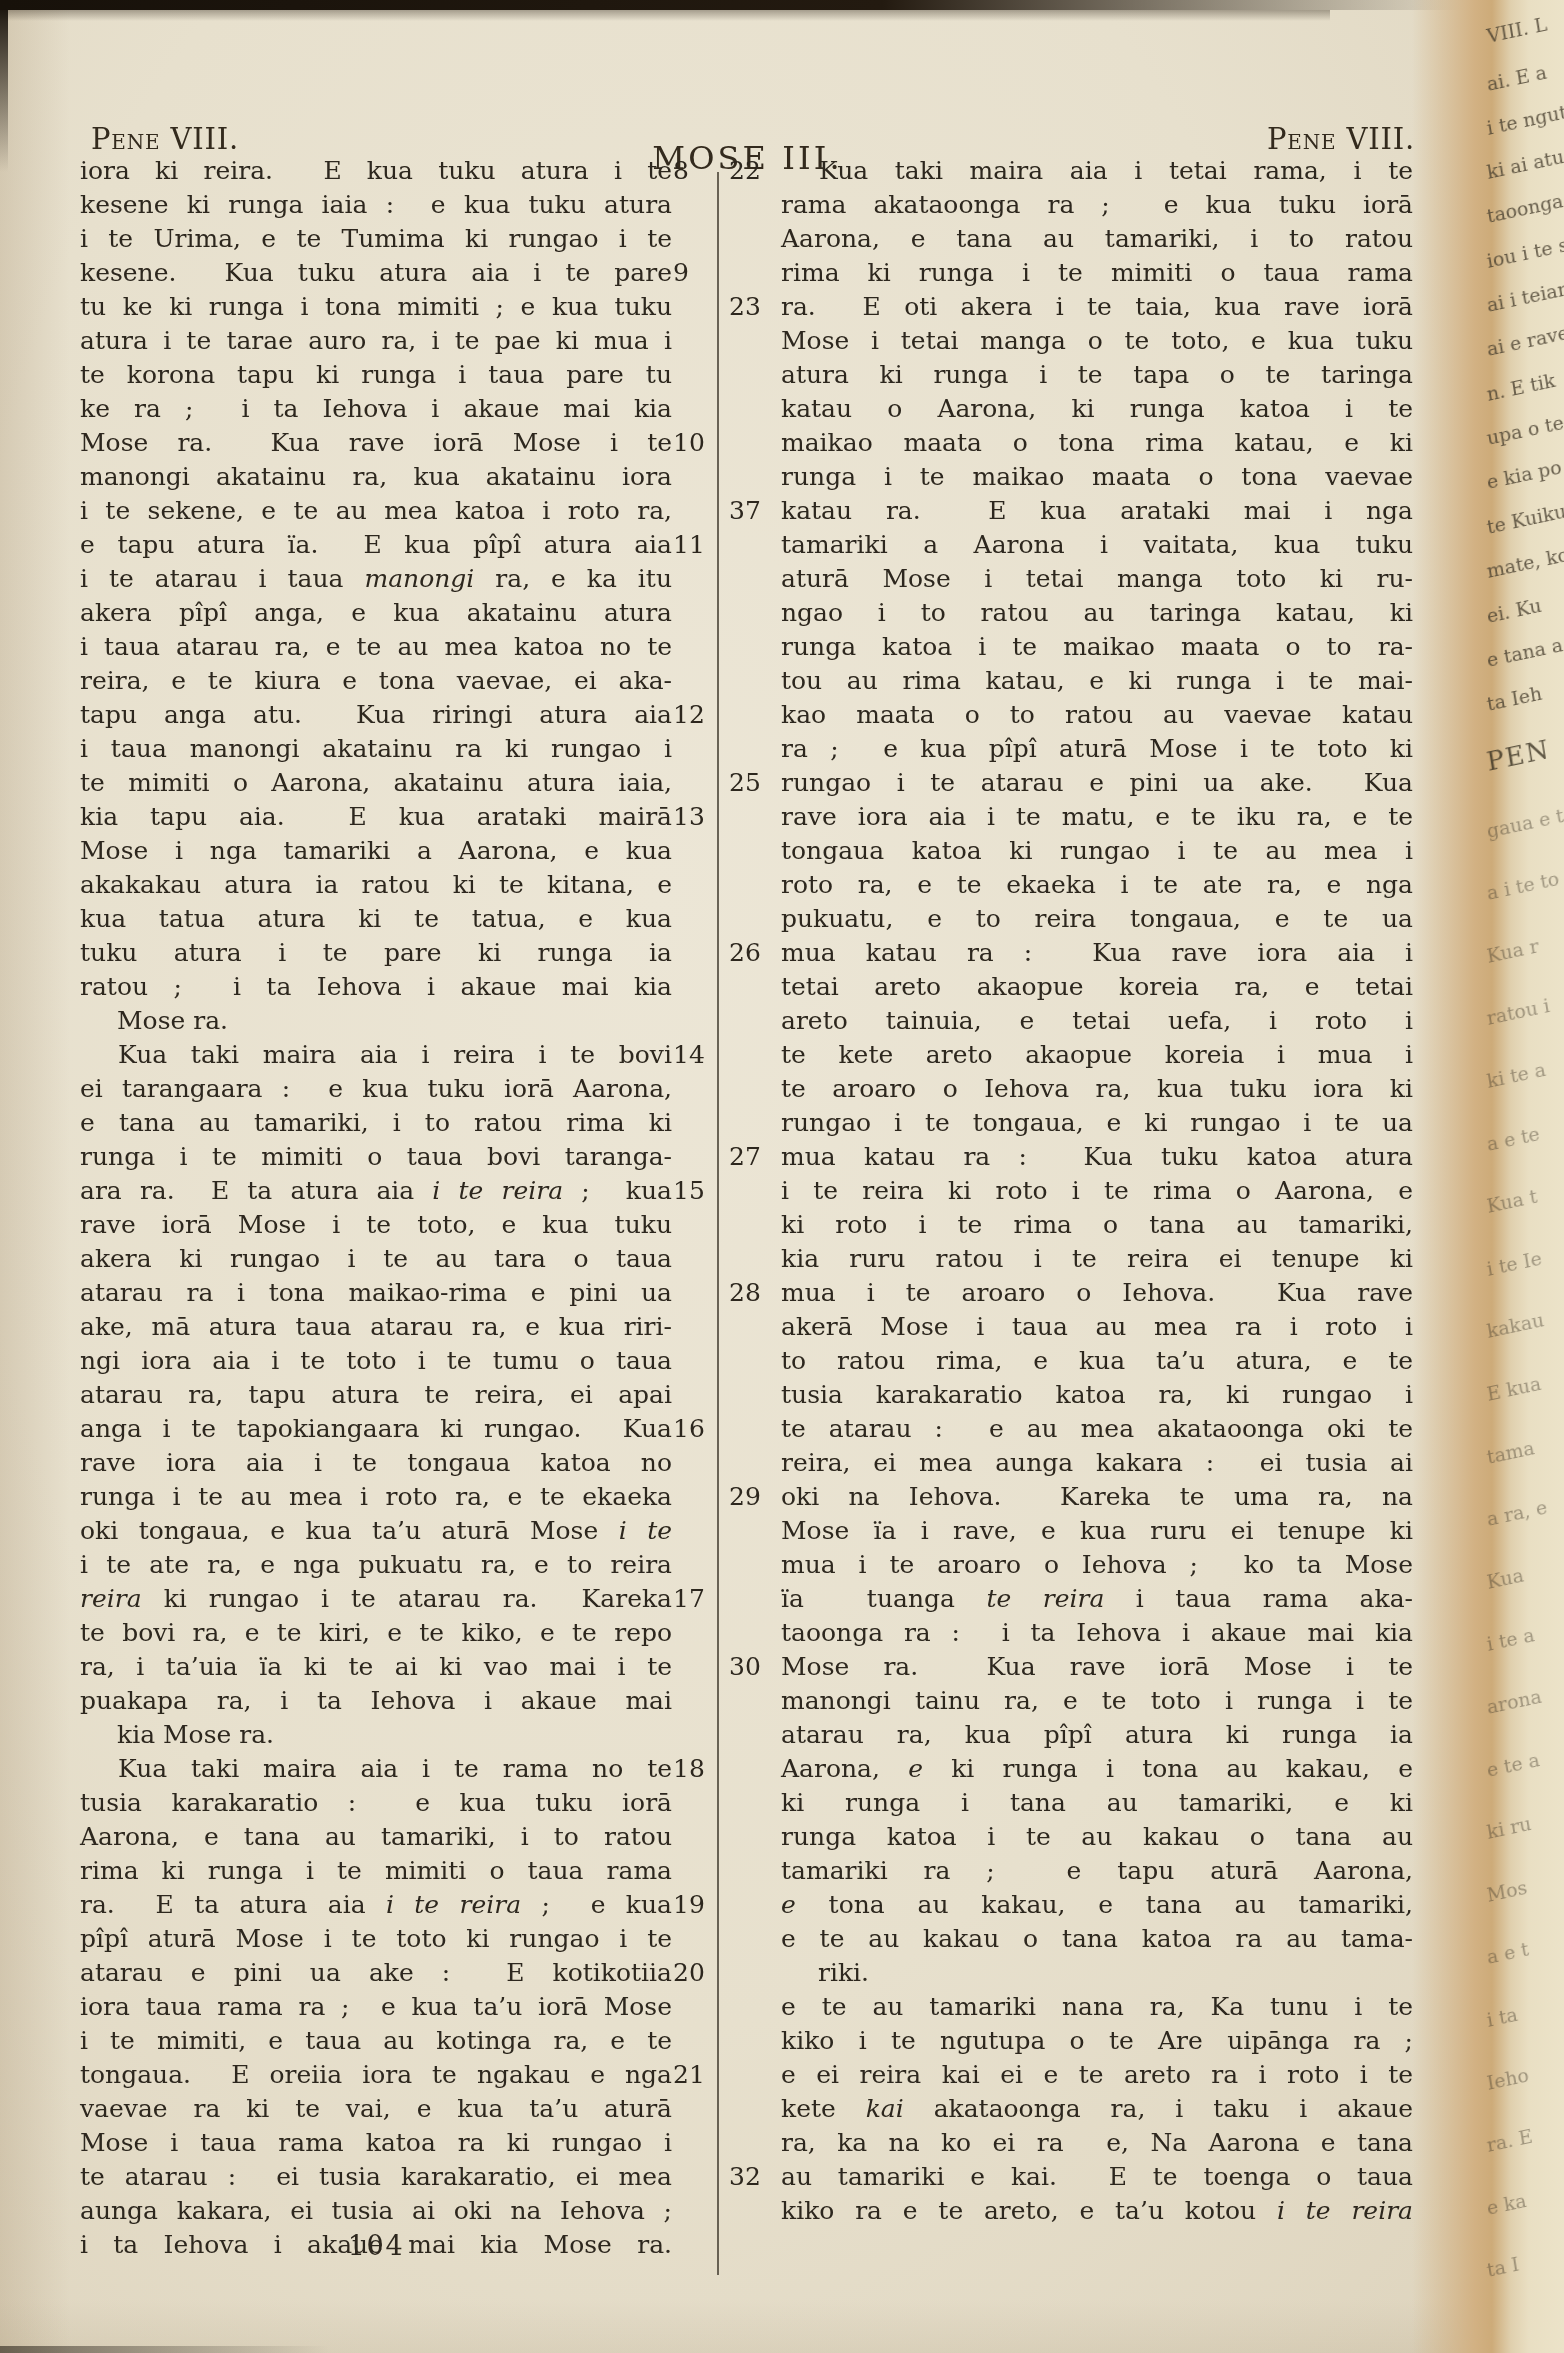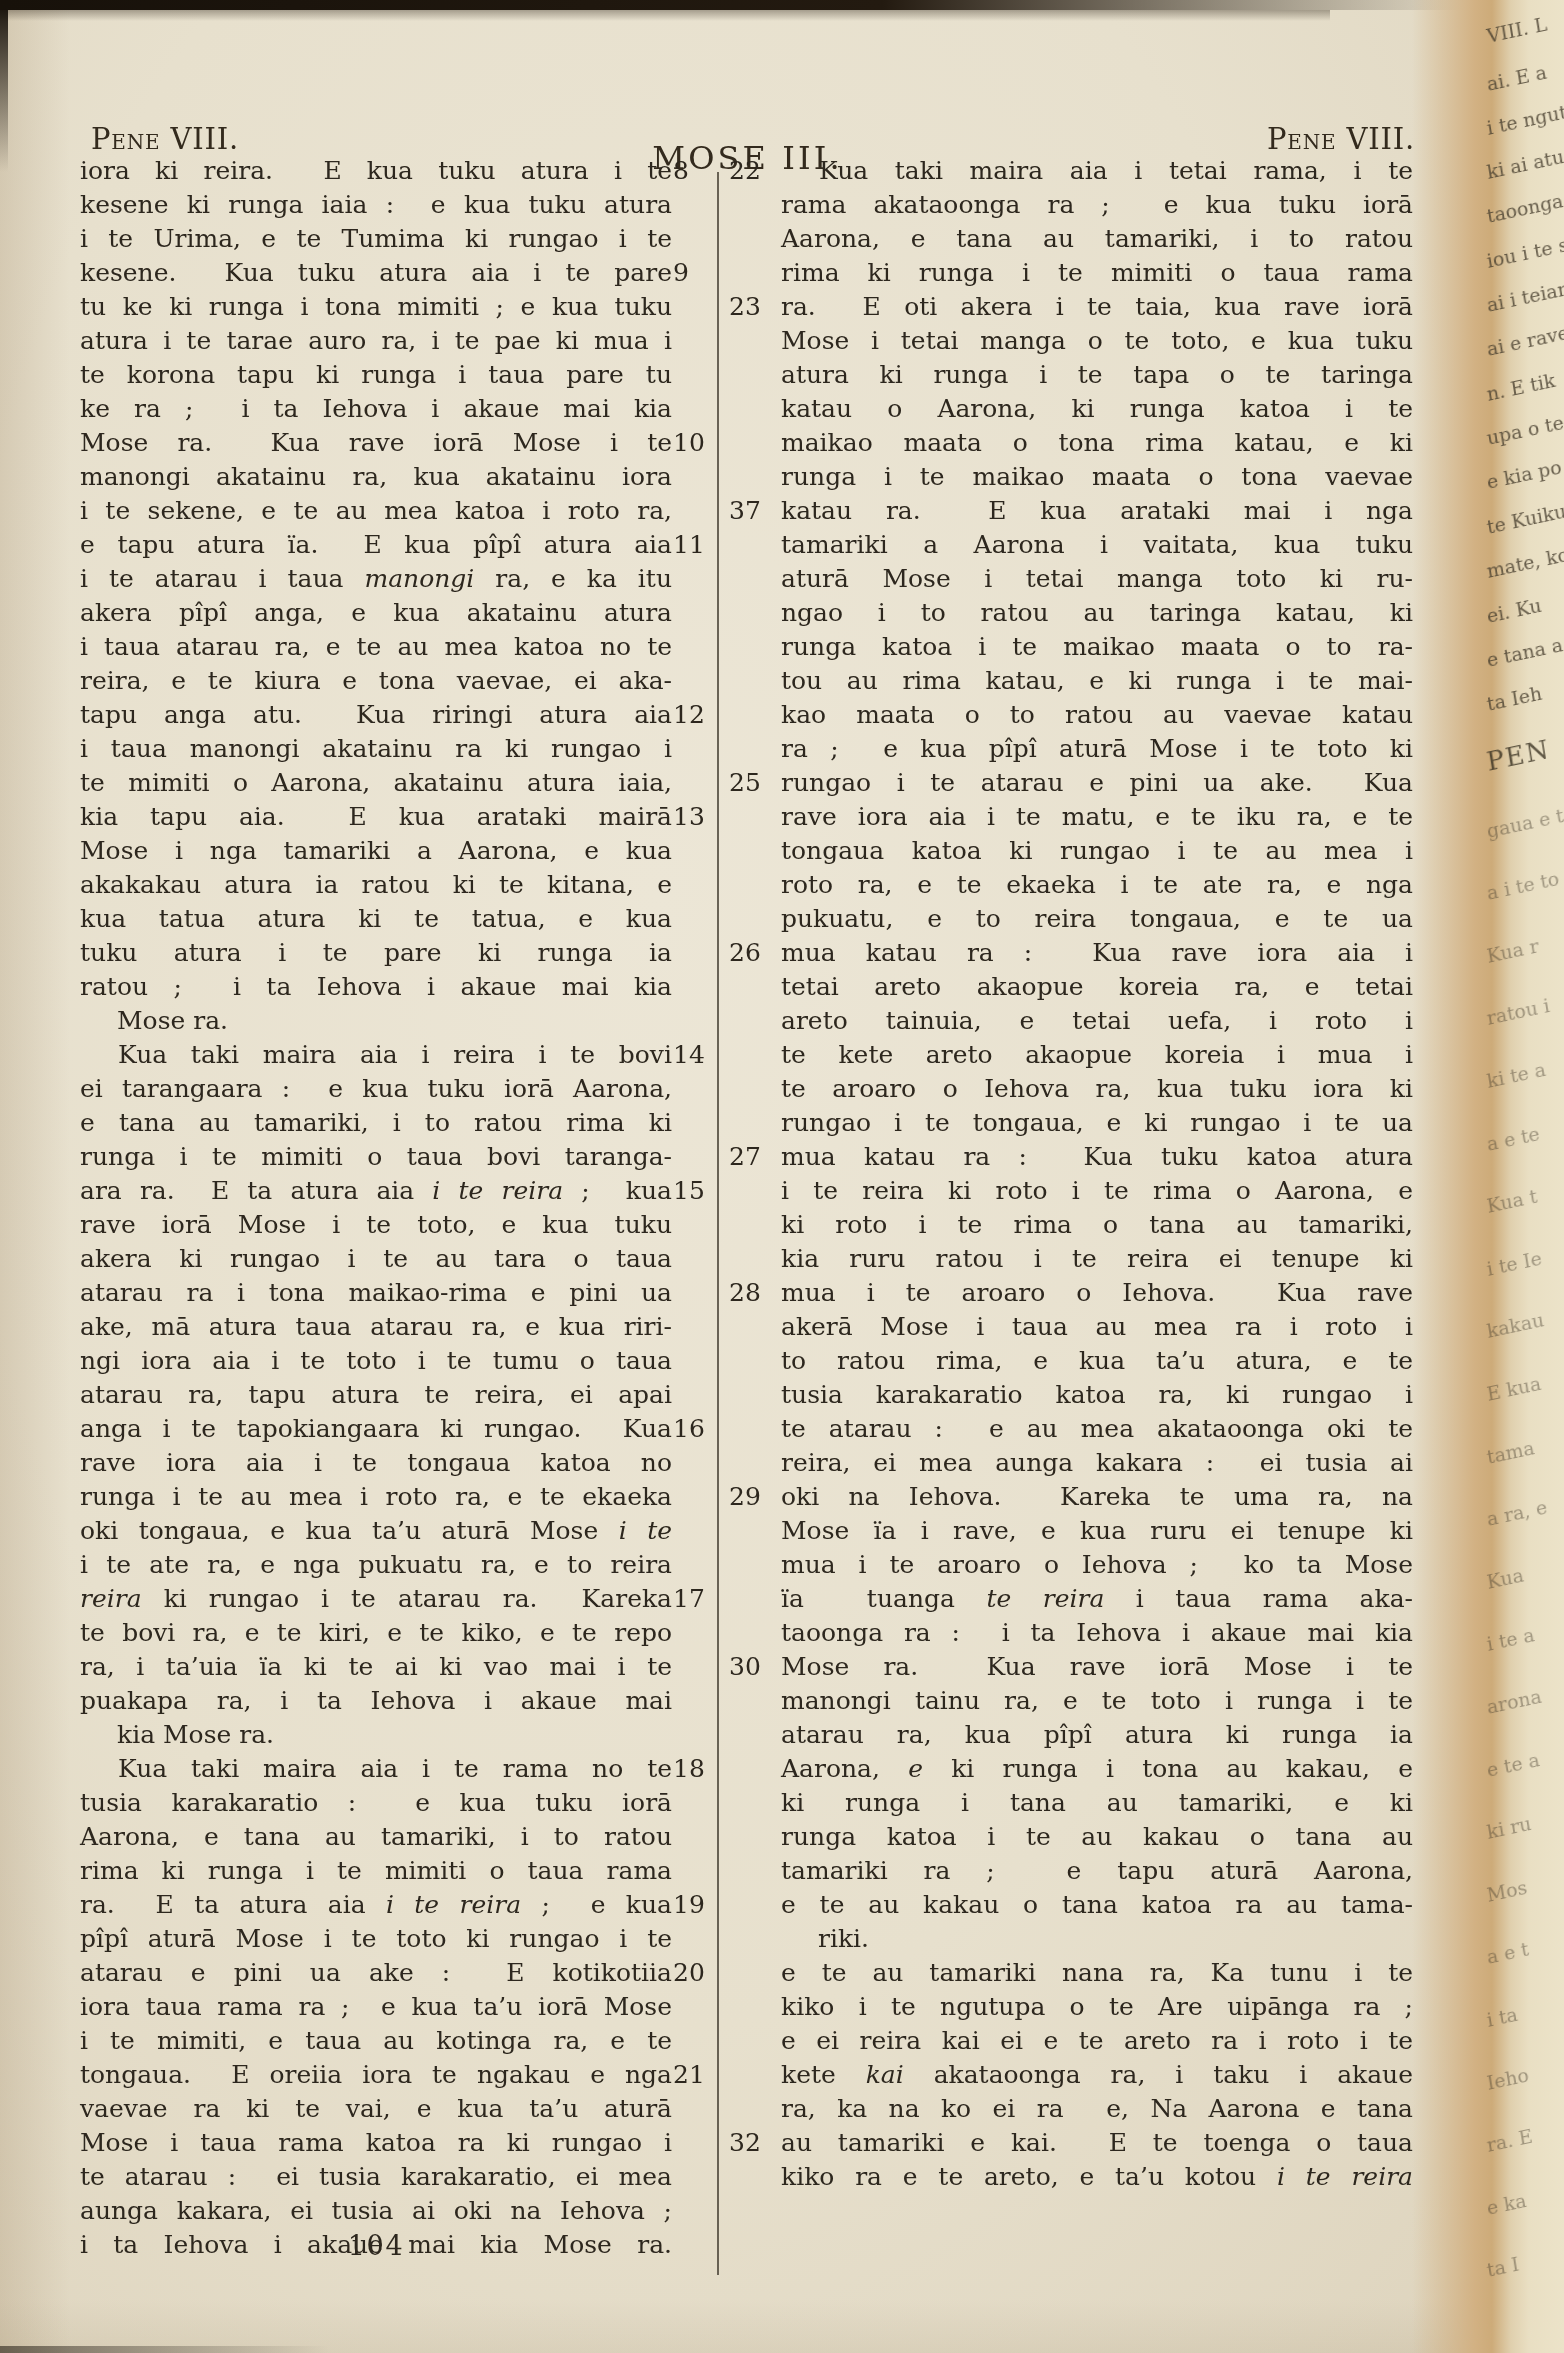--- a/index.html
+++ b/index.html
@@ -227,20 +227,21 @@
       <div class="tline"><span class="ltext"><span>mua i te aroaro o Iehova ;&nbsp; ko ta Mose</span></span></div>
       <div class="tline"><span class="ltext"><span>ïa&nbsp; tuanga </span><i>te reira</i><span> i taua rama aka-</span></span></div>
       <div class="tline"><span class="ltext"><span>taoonga ra :&nbsp; i ta Iehova i akaue mai kia</span></span></div>
       <div class="tline"><span class="vnum">30</span><span class="ltext"><span>Mose ra.&nbsp; Kua rave iorā Mose i te</span></span></div>
       <div class="tline"><span class="ltext"><span>manongi tainu ra, e te toto i runga i te</span></span></div>
       <div class="tline"><span class="ltext"><span>atarau ra, kua pîpî atura ki runga ia</span></span></div>
       <div class="tline"><span class="ltext"><span>Aarona, </span><i>e</i><span> ki runga i tona au kakau, e</span></span></div>
       <div class="tline"><span class="ltext"><span>ki runga i tana au tamariki, e ki</span></span></div>
       <div class="tline"><span class="ltext"><span>runga katoa i te au kakau o tana au</span></span></div>
       <div class="tline"><span class="ltext"><span>tamariki ra ;&nbsp; e tapu aturā Aarona,</span></span></div>
+      <div class="tline"><span class="ltext"><span></span><i>e</i><span> tona au kakau, e tana au tamariki,</span></span></div>
       <div class="tline"><span class="ltext"><span>e te au kakau o tana katoa ra au tama-</span></span></div>
       <div class="tline nojust"><span class="ltext"><span>riki.</span></span></div>
       <div class="tline"><span class="ltext"><span>e te au tamariki nana ra, Ka tunu i te</span></span></div>
       <div class="tline"><span class="ltext"><span>kiko i te ngutupa o te Are uipānga ra ;</span></span></div>
       <div class="tline"><span class="ltext"><span>e ei reira kai ei e te areto ra i roto i te</span></span></div>
       <div class="tline"><span class="ltext"><span>kete </span><i>kai</i><span> akataoonga ra, i taku i akaue</span></span></div>
       <div class="tline"><span class="ltext"><span>ra, ka na ko ei ra&nbsp; e, Na Aarona e tana</span></span></div>
       <div class="tline"><span class="vnum">32</span><span class="ltext"><span>au tamariki e kai.&nbsp; E te toenga o taua</span></span></div>
       <div class="tline"><span class="ltext"><span>kiko ra e te areto, e ta’u kotou </span><i>i te reira</i><span></span></span></div>
     </div>

